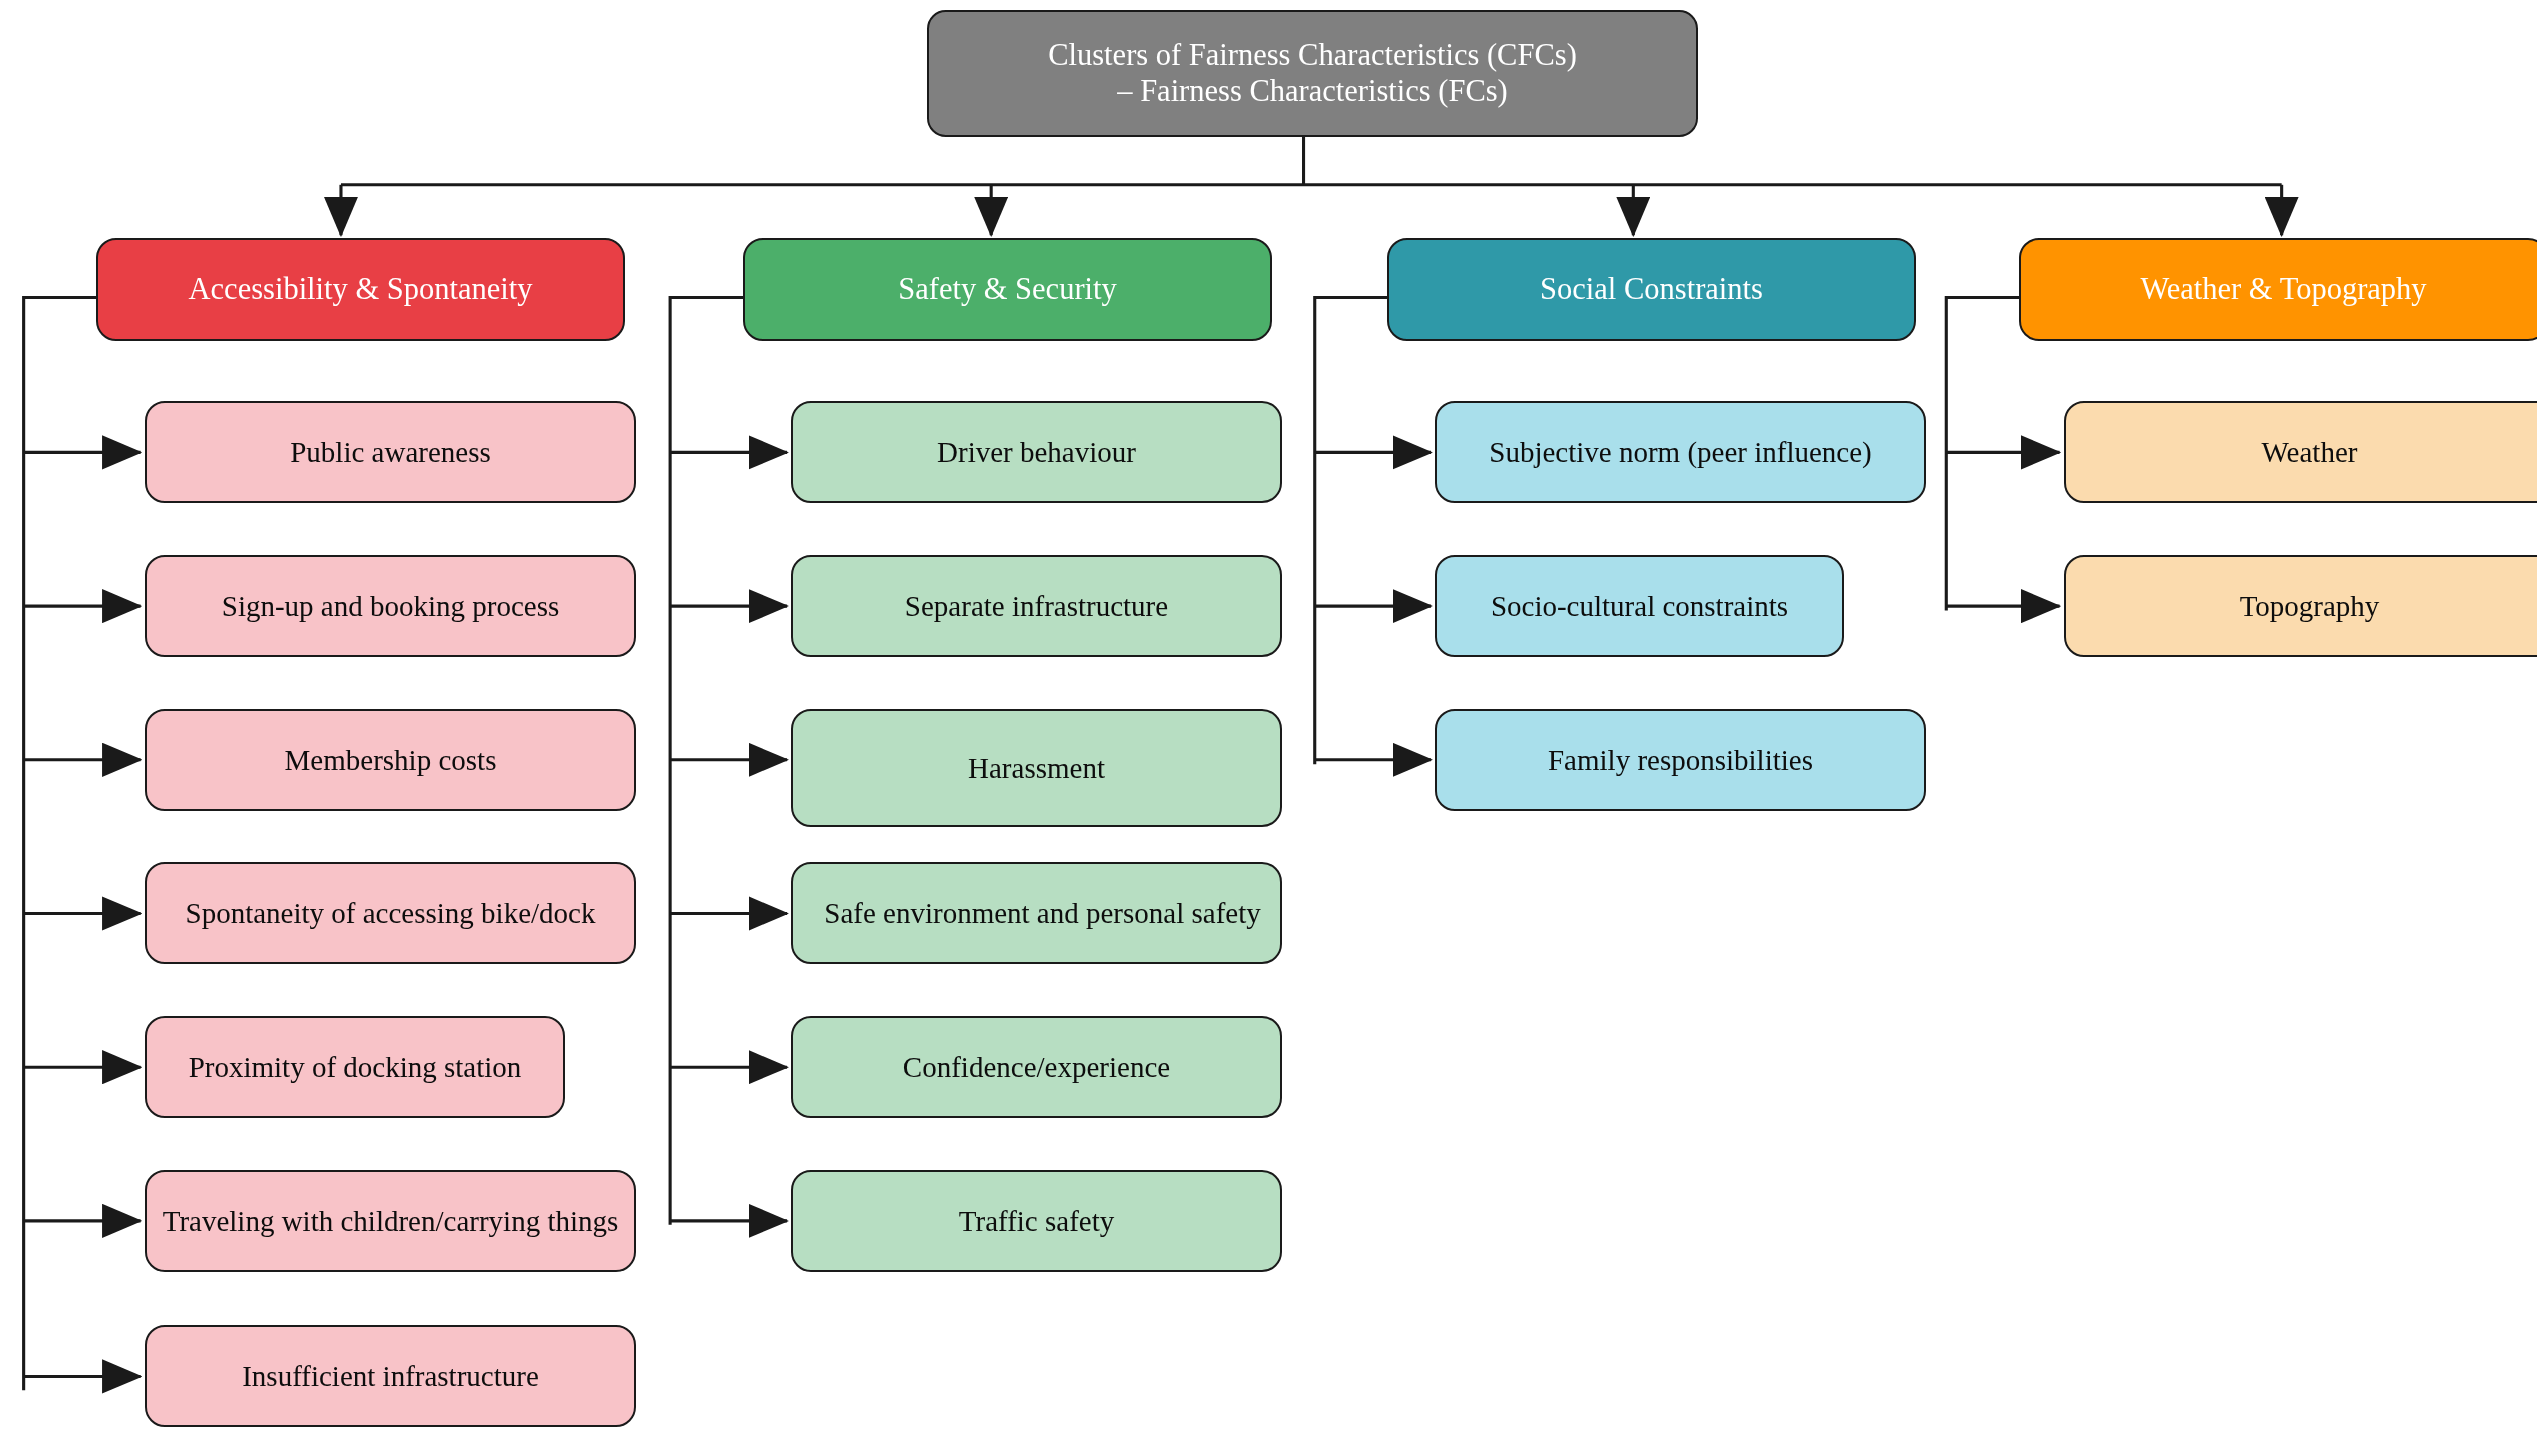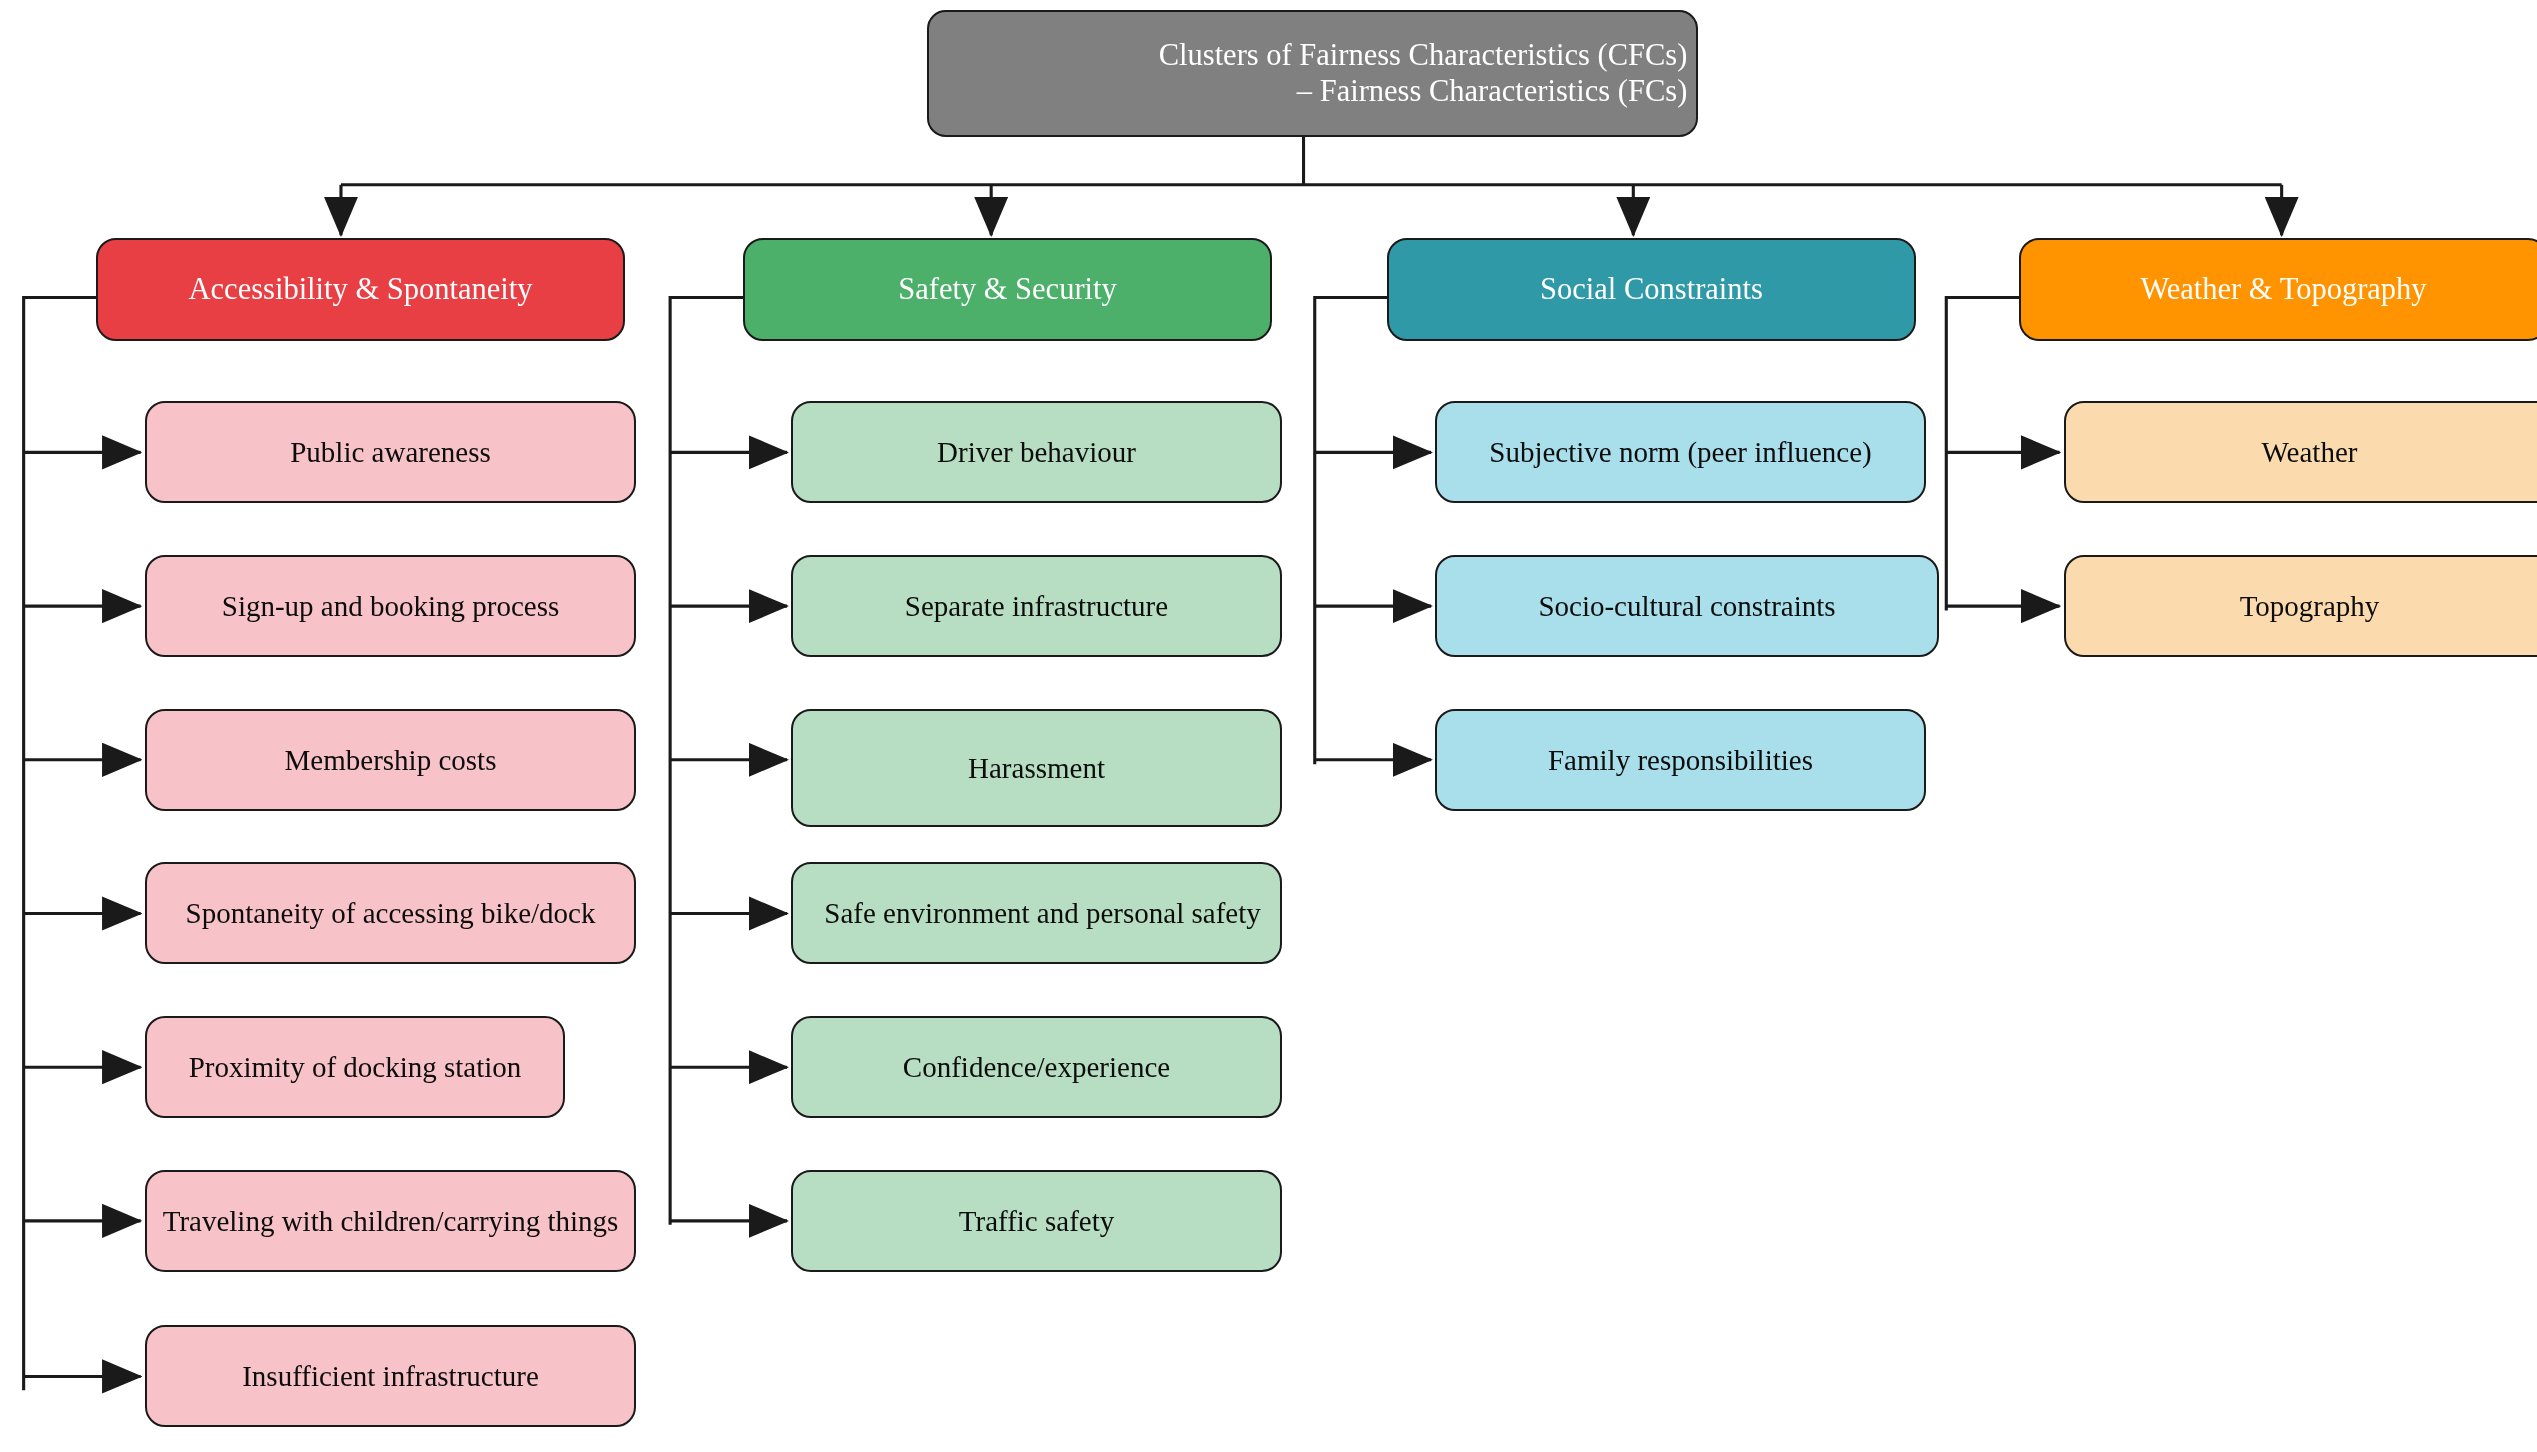--- a/index.html
+++ b/index.html
@@ -103,21 +103,21 @@
       <path d="M2113,727  L2300,727" marker-end="url(#arw)"></path>
       <path d="M2113,974  L2300,974" marker-end="url(#arw)"></path>
       <path d="M2113,1221 L2300,1221" marker-end="url(#arw)"></path>
 
       <path d="M3245,478 L3128,478 L3128,981"></path>
       <path d="M3128,727 L3310,727" marker-end="url(#arw)"></path>
       <path d="M3128,974 L3310,974" marker-end="url(#arw)"></path>
     </g>
   </svg>
 
-  <div class="node root" style="left:927px; top:10px; width:771px; height:127px;text-align:right;">
+  <div class="node root" style="left:927px; top:10px; width:771px; height:127px;">
     <span class="lbl"><span>Clusters of Fairness Characteristics (CFCs)</span><br><span>– Fairness Characteristics (FCs)</span></span>
   </div>
 
   <div class="node cluster c-red" style="left:96px; top:238px; width:529px; height:103px;">
     <span class="lbl">Accessibility &amp; Spontaneity</span>
   </div>
   <div class="node leaf f-red" style="left:145px; top:401px; width:491px; height:102px;justify-content:flex-end;">
     <span class="lbl">Public awareness</span>
   </div>
   <div class="node leaf f-red" style="left:145px; top:555px; width:491px; height:102px;">
@@ -160,21 +160,21 @@
   <div class="node leaf f-green" style="left:791px; top:1170px; width:491px; height:102px;">
     <span class="lbl">Traffic safety</span>
   </div>
 
   <div class="node cluster c-teal" style="left:1387px; top:238px; width:529px; height:103px;">
     <span class="lbl">Social Constraints</span>
   </div>
   <div class="node leaf f-teal" style="left:1435px; top:401px; width:491px; height:102px;">
     <span class="lbl">Subjective norm (peer influence)</span>
   </div>
-  <div class="node leaf f-teal" style="left:1435px; top:555px; width:504px; height:102px;">
+  <div class="node leaf f-teal" style="left:1435px; top:555px; width:409px; height:102px;">
     <span class="lbl">Socio-cultural constraints</span>
   </div>
   <div class="node leaf f-teal" style="left:1435px; top:709px; width:491px; height:102px;">
     <span class="lbl">Family responsibilities</span>
   </div>
 
   <div class="node cluster c-orange" style="left:2019px; top:238px; width:529px; height:103px;">
     <span class="lbl">Weather &amp; Topography</span>
   </div>
   <div class="node leaf f-orange" style="left:2064px; top:401px; width:491px; height:102px;">

